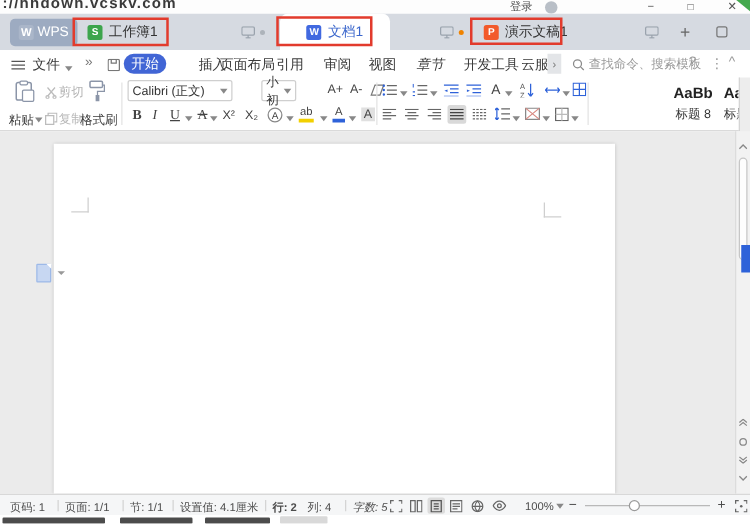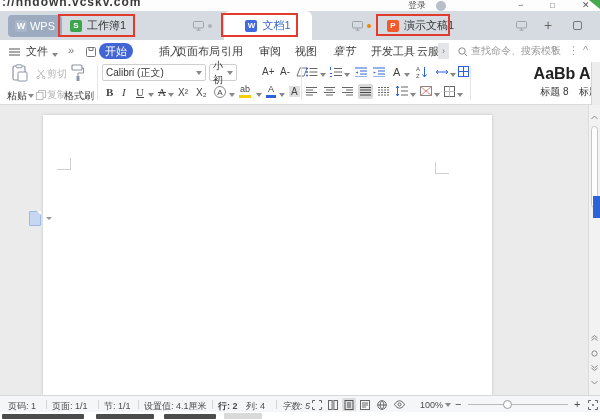--- a/index.html
+++ b/index.html
@@ -37,21 +37,21 @@
   .vdiv { position:absolute; top:4px; width:1px; height:34px; background:#e4e4e4; }
   .rlabel { font-size:10px; color:#3a3a3a; white-space:nowrap; }
   .rlabel.dis { color:#b5b5b5; }
   .combo { position:absolute; top:2px; height:17px; border:1px solid #cfcfcf; border-radius:2px; background:#fff; font-size:10px; color:#333; display:flex; align-items:center; padding:0 3px; justify-content:space-between; }
   .caret { width:0; height:0; border-left:3px solid transparent; border-right:3px solid transparent; border-top:4px solid #888; display:inline-block; }
   .icobtn { position:absolute; font-size:10px; color:#444; display:flex; align-items:center; gap:1px; }
   .fx { font-family:"Liberation Serif", serif; font-size:11px; }
   .selbtn { background:#d9d9d9; border-radius:2px; }
   .stylebox { position:absolute; top:1px; height:39px; text-align:center; overflow:hidden; }
   .stylebox .prev { font-size:8px; color:#222; line-height:20px; white-space:nowrap; }
-  .stylebox .prev.big { font-size:16px; font-weight:bold; line-height:22px; }
+  .stylebox .prev.big { font-size:12px; font-weight:bold; line-height:22px; }
   .stylebox .nm { font-size:10px; color:#333; line-height:14px; white-space:nowrap; }
   .gallery-strip { position:absolute; left:591px; top:0; width:9px; height:43px; background:#ededed; border-left:1px solid #d5d5d5; }
   .blue-strip { position:absolute; left:593px; top:91px; width:7px; height:22px; background:#2e62d9; }
 
   
   .docarea { position:absolute; left:0; top:105px; width:600px; height:290px; background:#ebebeb; }
   .pagew { position:absolute; left:43px; top:10px; width:449px; height:280px; background:#fff; box-shadow:0 0 3px rgba(0,0,0,.18); }
   .mark-l { position:absolute; left:57px; top:53px; width:14px; height:12px; border-right:1px solid #cfcfcf; border-bottom:1px solid #cfcfcf; }
   .mark-r { position:absolute; left:435px; top:57px; width:14px; height:12px; border-left:1px solid #cfcfcf; border-bottom:1px solid #cfcfcf; }
   .smarttag { position:absolute; left:29px; top:106px; width:12px; height:15px; background:#c7d7f2; border:1px solid #9db9e8; border-radius:1px; }
@@ -197,21 +197,21 @@
       <span class="rlabel dis">复制</span>
     </span>
     <svg class="abs" style="left:70px; top:2px;" width="14" height="18" viewBox="0 0 14 18">
       <rect x="2" y="1" width="10" height="5" rx="1" fill="none" stroke="#8b95a8" stroke-width="1.2"></rect>
       <path d="M12 4h1.5v5H8v3" fill="none" stroke="#8b95a8"></path>
       <rect x="6.5" y="12" width="3" height="5" fill="#8b95a8"></rect>
     </svg>
     <span class="rlabel abs" style="left:64px; top:27px;">格式刷</span>
     <span class="vdiv" style="left:97px;"></span>
 
-    <div class="combo" style="left:102px; width:104px;">
+    <div class="combo" style="left:102px; width:84px;">
       <span>Calibri (正文)</span>
         <span class="caret"></span>
     </div>
     <div class="combo" style="left:209px; width:28px;">
       <span>小初</span>
         <span class="caret"></span>
     </div>
     <span class="icobtn" style="left:262px; top:4px;">A+</span>
     <span class="icobtn" style="left:280px; top:4px;">A-</span>
     <svg class="abs" style="left:296px; top:5px;" width="12" height="10" viewBox="0 0 12 10">

